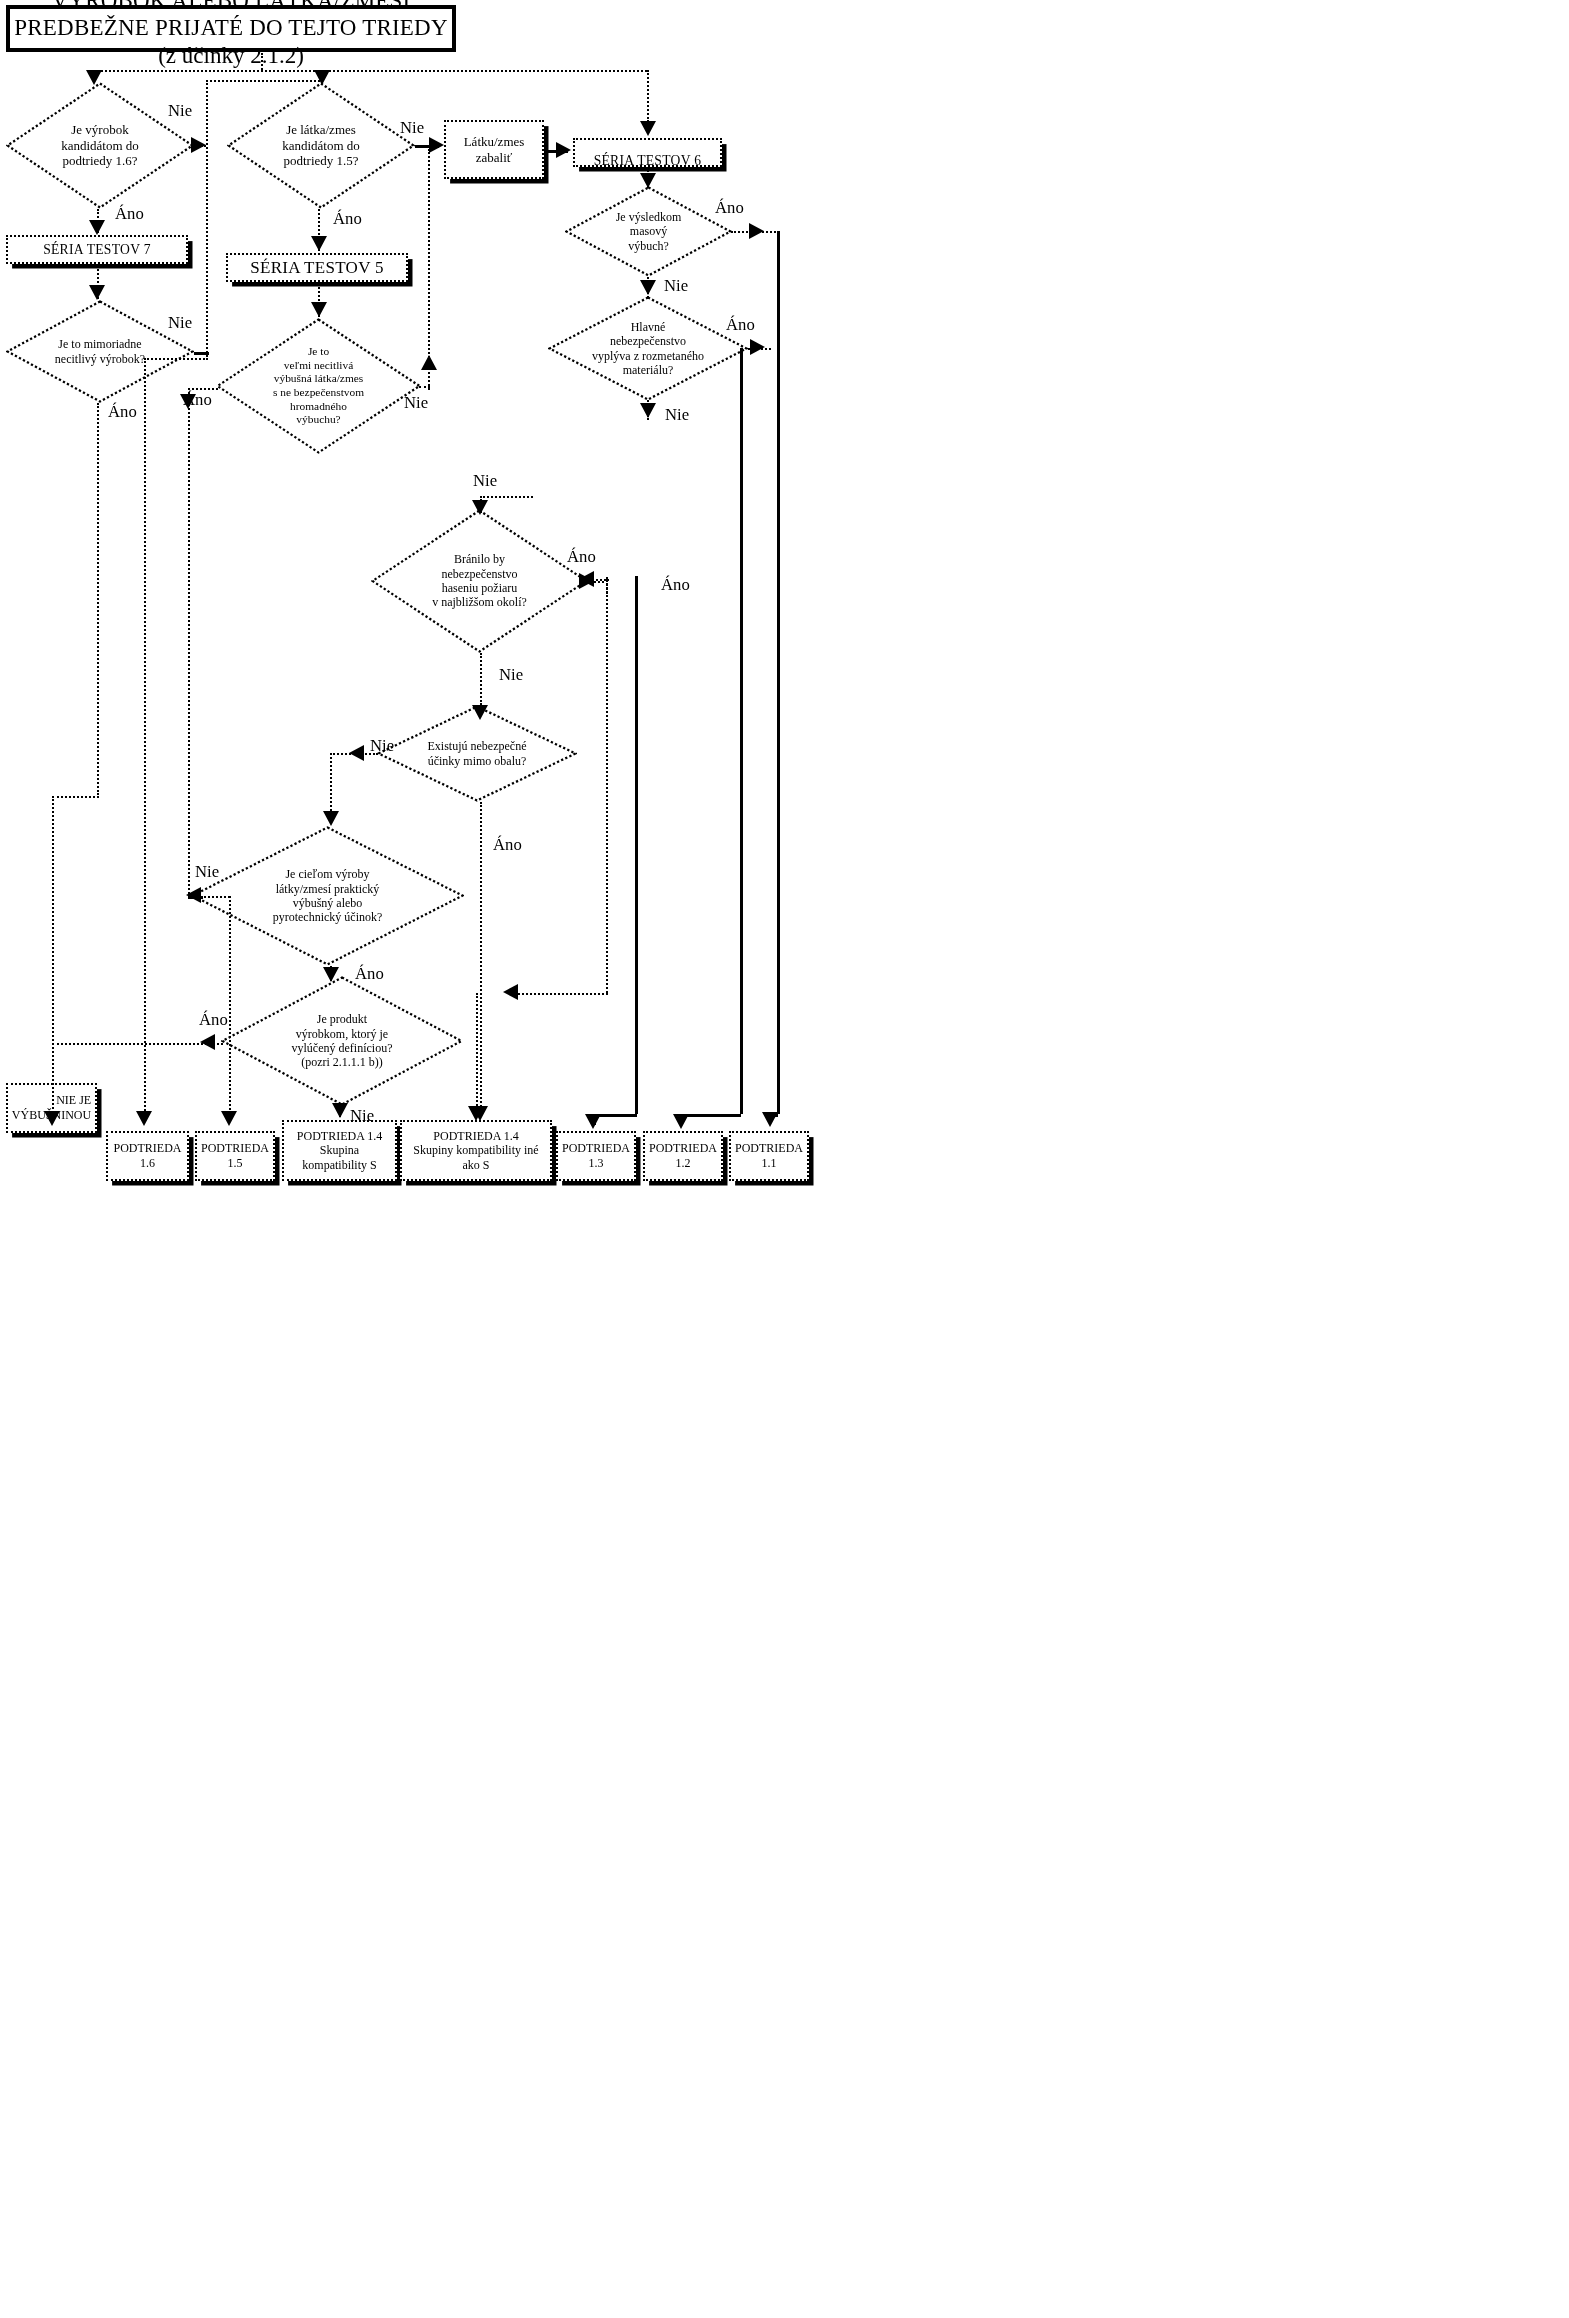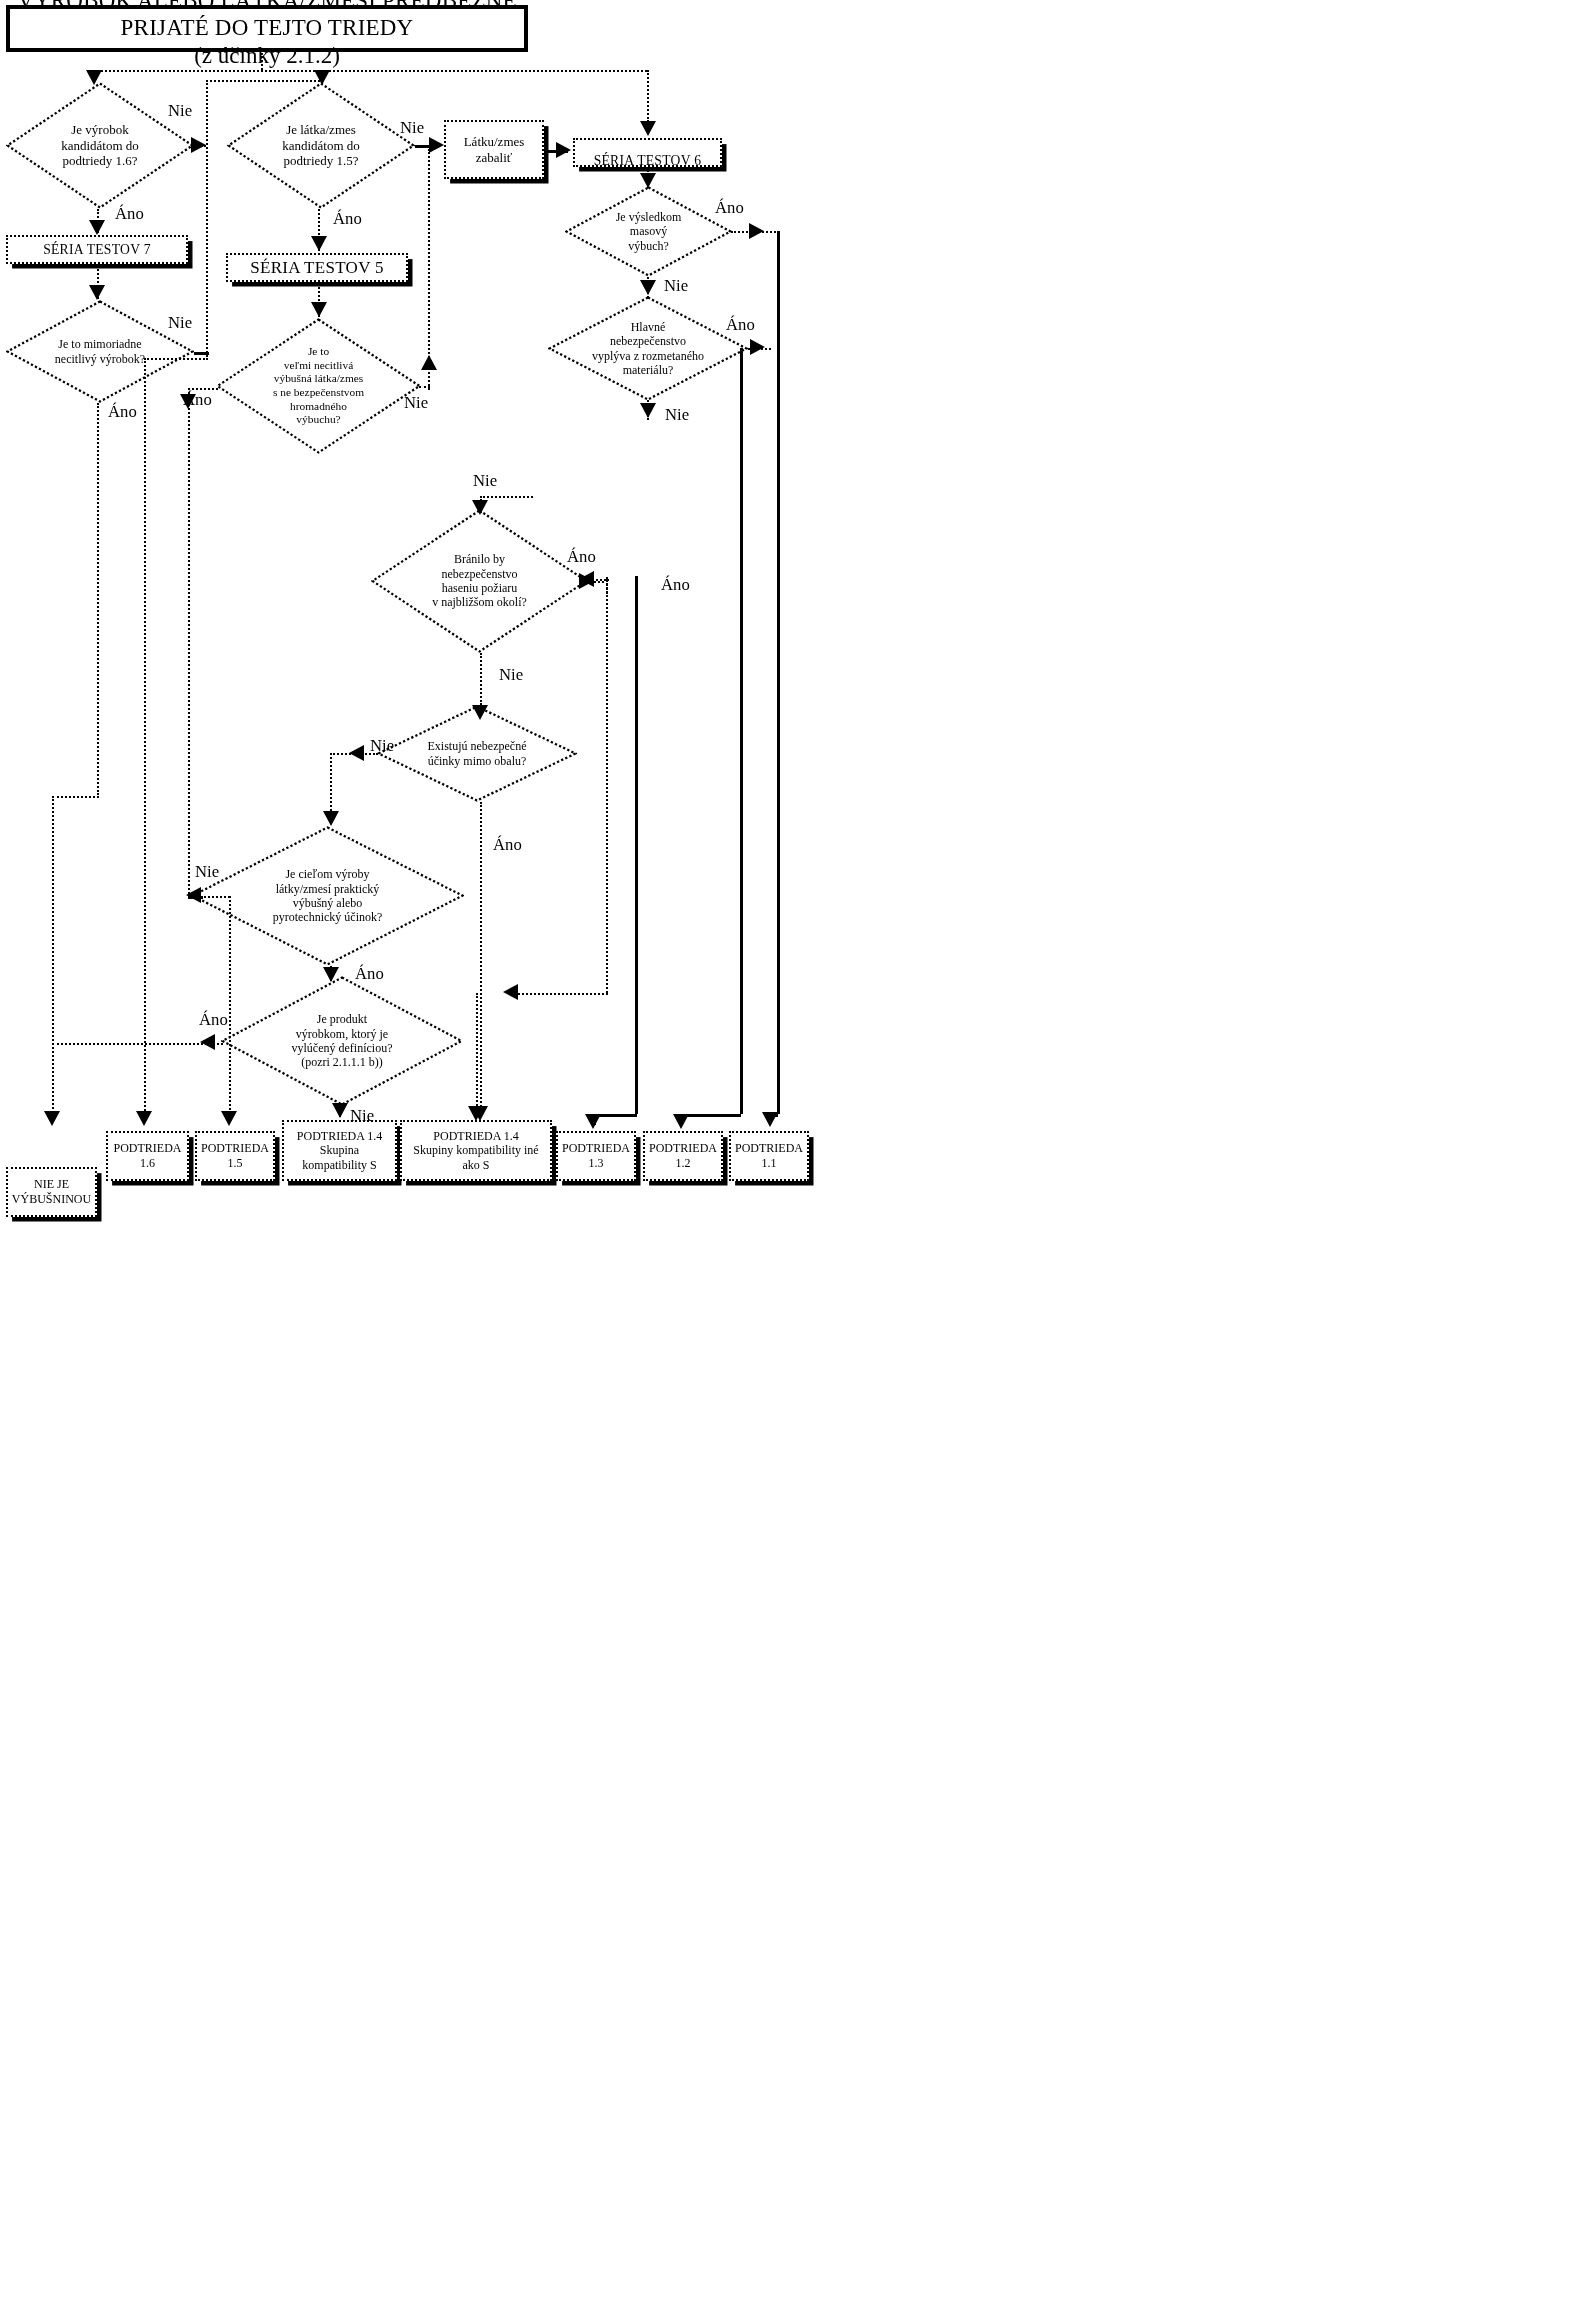--- a/index.html
+++ b/index.html
@@ -88,21 +88,21 @@
     border-right:15px solid #000;}
   .arr-u{position:absolute;width:0;height:0;
     border-left:8.3px solid transparent;border-right:8.3px solid transparent;
     border-bottom:15px solid #000;}
 </style>
 </head>
 <body>
 
 <div id="sheet">
 
-  <div class="node title-box" style="left:6px;top:4.5px;width:522px;height:47px;">
+  <div class="node title-box" style="left:6px;top:4.5px;width:450px;height:47px;">
     <div class="inner">
       <div class="title-line1">VÝROBOK ALEBO LÁTKA/ZMESI PREDBEŽNE PRIJATÉ DO TEJTO TRIEDY</div>
       <div class="title-line2">(z účinky 2.1.2)</div>
     </div>
   </div>
 
   <div class="diamond" style="left:6px;top:82px;width:188px;height:127px;">
     <svg viewBox="0 0 248 168" preserveAspectRatio="none">
       <polygon points="124,2 246,84 124,166 2,84" fill="#fff" stroke="#000" stroke-width="3" stroke-dasharray="3,3"></polygon>
     </svg>
@@ -208,21 +208,21 @@
   </div>
 
   <div class="node testbox" style="left:6px;top:235px;width:182px;height:29px;">
     <span style="font-size:13.6px;">SÉRIA TESTOV 7</span>
   </div>
 
   <div class="node testbox" style="left:226px;top:253px;width:182px;height:29px;">
     <span style="font-size:17px;">SÉRIA TESTOV 5</span>
   </div>
 
-  <div class="node rect" style="left:6px;top:1167px;width:91px;height:50px;">
+  <div class="node rect" style="left:6px;top:1083px;width:91px;height:50px;text-align:right;">
     <div class="lines" style="white-space:pre-line;font-size:12px;">NIE JE
 VÝBUŠNINOU</div>
   </div>
 
   <div class="node rect" style="left:106px;top:1131px;width:83px;height:50px;">
     <div class="lines" style="white-space:pre-line;font-size:12px;">PODTRIEDA
 1.6</div>
   </div>
 
   <div class="node rect" style="left:195px;top:1131px;width:80px;height:50px;">

